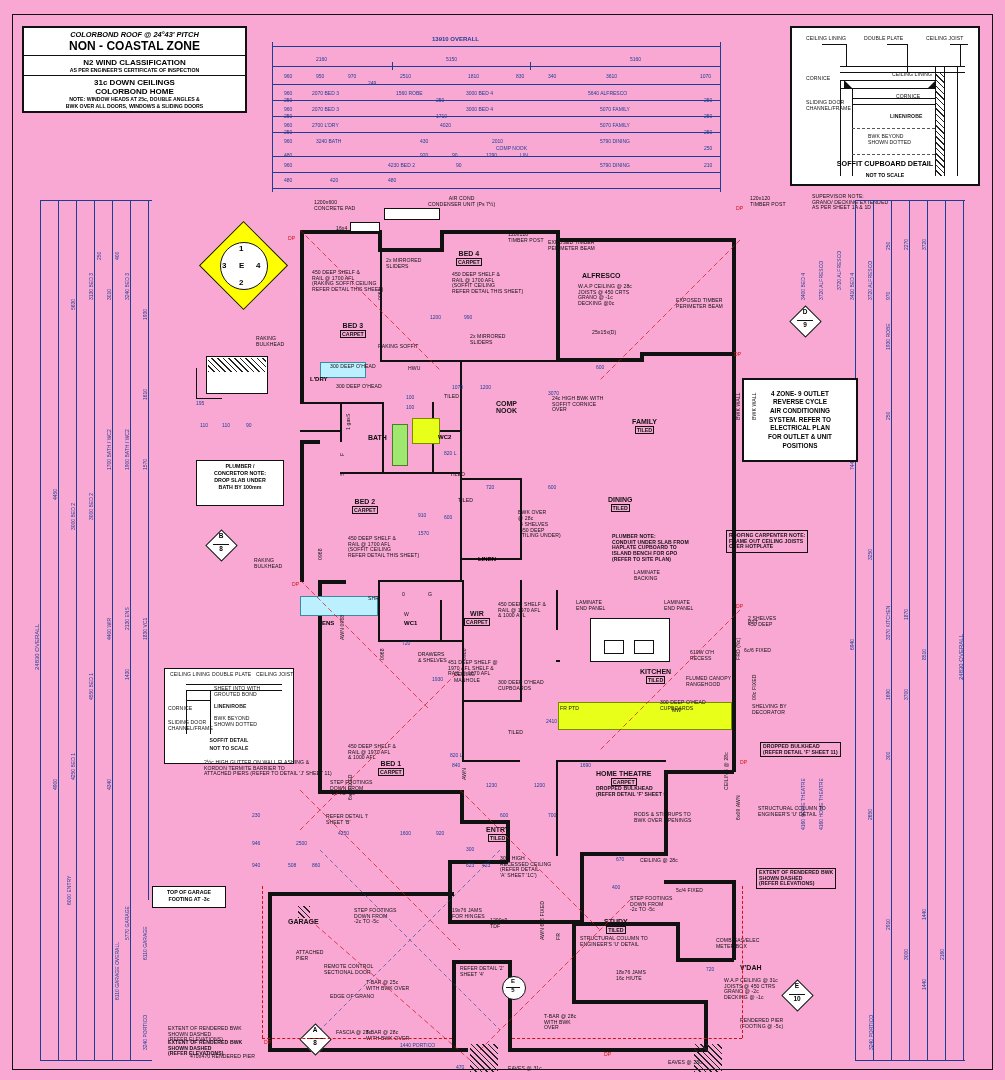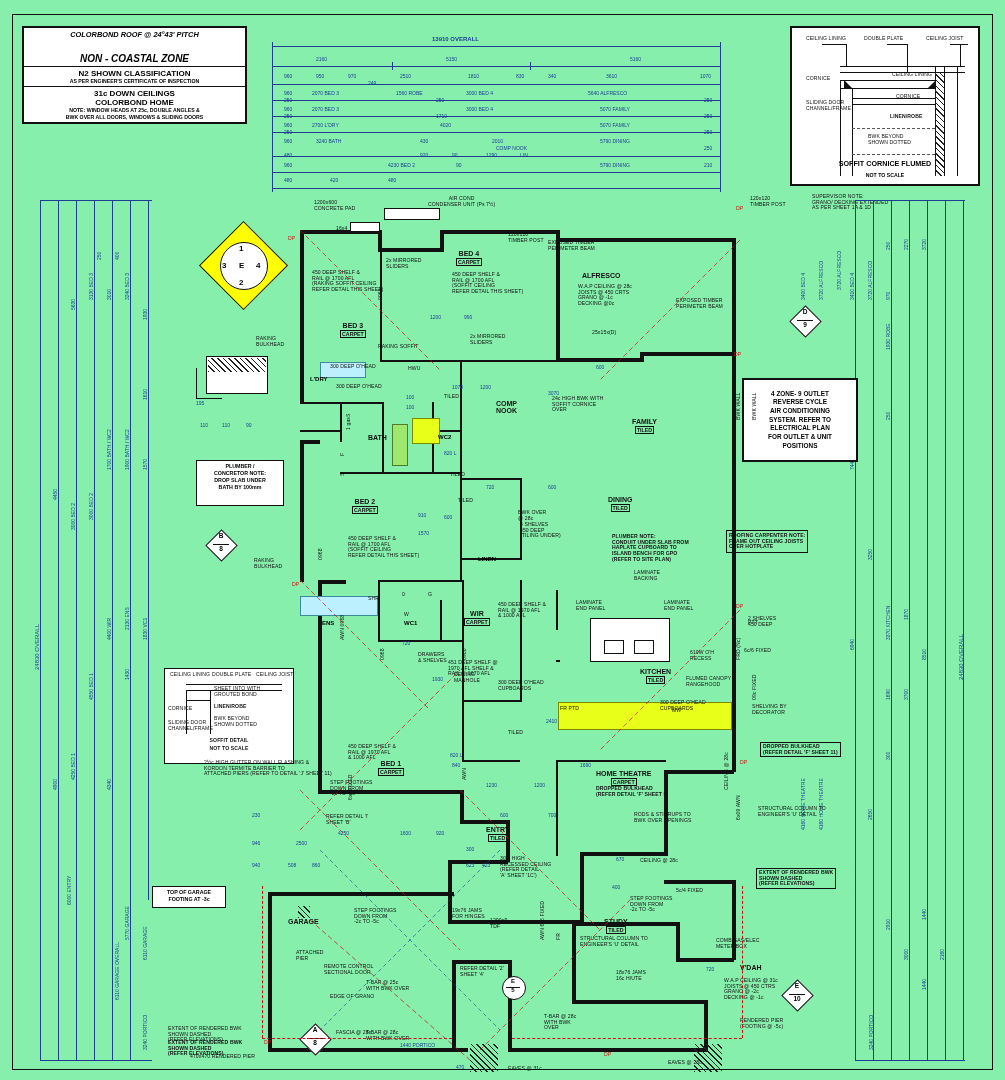--- a/index.html
+++ b/index.html
@@ -1,17 +1,17 @@
 <!DOCTYPE html>
 <html><head>
 <meta charset="utf-8">
 <style>
   html,body{margin:0;padding:0;background:#ffffff;}
   body{width:1005px;height:1080px;font-family:"Liberation Sans",sans-serif;overflow:hidden;}
-  #sheet{position:relative;width:1005px;height:1080px;background:#86efac;}
+  #sheet{position:relative;width:1005px;height:1080px;background:#f9a8d4;}
 
   
   .abs{position:absolute;}
 
   
   .t{position:absolute;font-size:5.1px;line-height:1.12;color:#111;white-space:pre;letter-spacing:.1px;}
   .tb{font-weight:bold;}
   .tc{text-align:center;}
   .red{color:#d01010;}
   .dim{position:absolute;font-size:5px;color:#1c3f94;white-space:pre;}
@@ -27,21 +27,21 @@
   .thin{position:absolute;background:#555;height:1px;}
 
   
   .rot{transform-origin:0 0;transform:rotate(-90deg);}
 
   
   #titleblock{position:absolute;left:22px;top:26px;width:225px;border:2px solid #111;box-sizing:border-box;background:#fff;}
   #titleblock .row{border-bottom:1px solid #111;padding:2px 3px;text-align:center;}
   #titleblock .row:last-child{border-bottom:none;}
   #titleblock .l1{font-size:7.4px;font-weight:bold;font-style:italic;}
-  #titleblock .l2{font-size:10px;font-weight:bold;font-style:italic;margin-top:14px;}
+  #titleblock .l2{font-size:12px;font-weight:bold;}
   #titleblock .l3{font-size:8px;font-weight:bold;}
   #titleblock .l4{font-size:5.2px;font-weight:bold;}
   #titleblock .l5{font-size:8px;font-weight:bold;}
   #titleblock .l6{font-size:5.2px;font-weight:bold;line-height:1.25;}
 
   
   #cornice{position:absolute;left:790px;top:26px;width:190px;height:160px;border:2px solid #111;box-sizing:border-box;background:#fff;}
   #cornice .cap{position:absolute;left:0;right:0;bottom:16px;text-align:center;font-size:7.2px;font-weight:bold;}
   #cornice .cap2{position:absolute;left:0;right:0;bottom:6px;text-align:center;font-size:5.2px;font-weight:bold;}
 
@@ -96,21 +96,21 @@
 <div id="sheet">
 
   <div id="frame"></div>
 
   <div id="titleblock">
     <div class="row">
       <div class="l1">COLORBOND ROOF @ 24°43' PITCH</div>
       <div class="l2">NON - COASTAL ZONE</div>
     </div>
     <div class="row">
-      <div class="l3">N2 SHOWN CLASSIFICATION</div>
+      <div class="l3">N2 WIND CLASSIFICATION</div>
       <div class="l4">AS PER ENGINEER'S CERTIFICATE OF INSPECTION</div>
     </div>
     <div class="row">
       <div class="l5">31c DOWN CEILINGS</div>
       <div class="l5">COLORBOND HOME</div>
       <div class="l6" style="white-space:pre-line">NOTE: WINDOW HEADS AT 25c, DOUBLE ANGLES &amp;
 BWK OVER ALL DOORS, WINDOWS &amp; SLIDING DOORS</div>
     </div>
   </div>
 
@@ -145,21 +145,21 @@
     <div class="t" style="left:72px;top:8px;">DOUBLE PLATE</div>
     <div class="t" style="left:134px;top:8px;">CEILING JOIST</div>
     <div class="t" style="left:14px;top:48px;">CORNICE</div>
     <div class="t" style="left:100px;top:44px;">CEILING LINING</div>
     <div class="t" style="left:104px;top:66px;">CORNICE</div>
     <div class="t" style="left:14px;top:72px;">SLIDING DOOR
 CHANNEL/FRAME</div>
     <div class="t tb" style="left:98px;top:86px;">LINEN/ROBE</div>
     <div class="t" style="left:76px;top:106px;">BWK BEYOND
 SHOWN DOTTED</div>
-    <div class="cap">SOFFIT CORNICE FLUMED</div>
+    <div class="cap">SOFFIT CUPBOARD DETAIL</div>
     <div class="cap2">NOT TO SCALE</div>
   </div>
 
   <div class="t" style="left:812px;top:194px;">SUPERVISOR NOTE:
 GRANO/ DECKING EXTENDED
 AS PER SHEET 1A &amp; 1D</div>
 
   <div>
     <div class="dim tb" style="left:432px;top:36px;font-size:6px;color:#1c3f94;">13910 OVERALL</div>
     <div class="hlb" style="left:272px;top:46px;width:448px;"></div>

